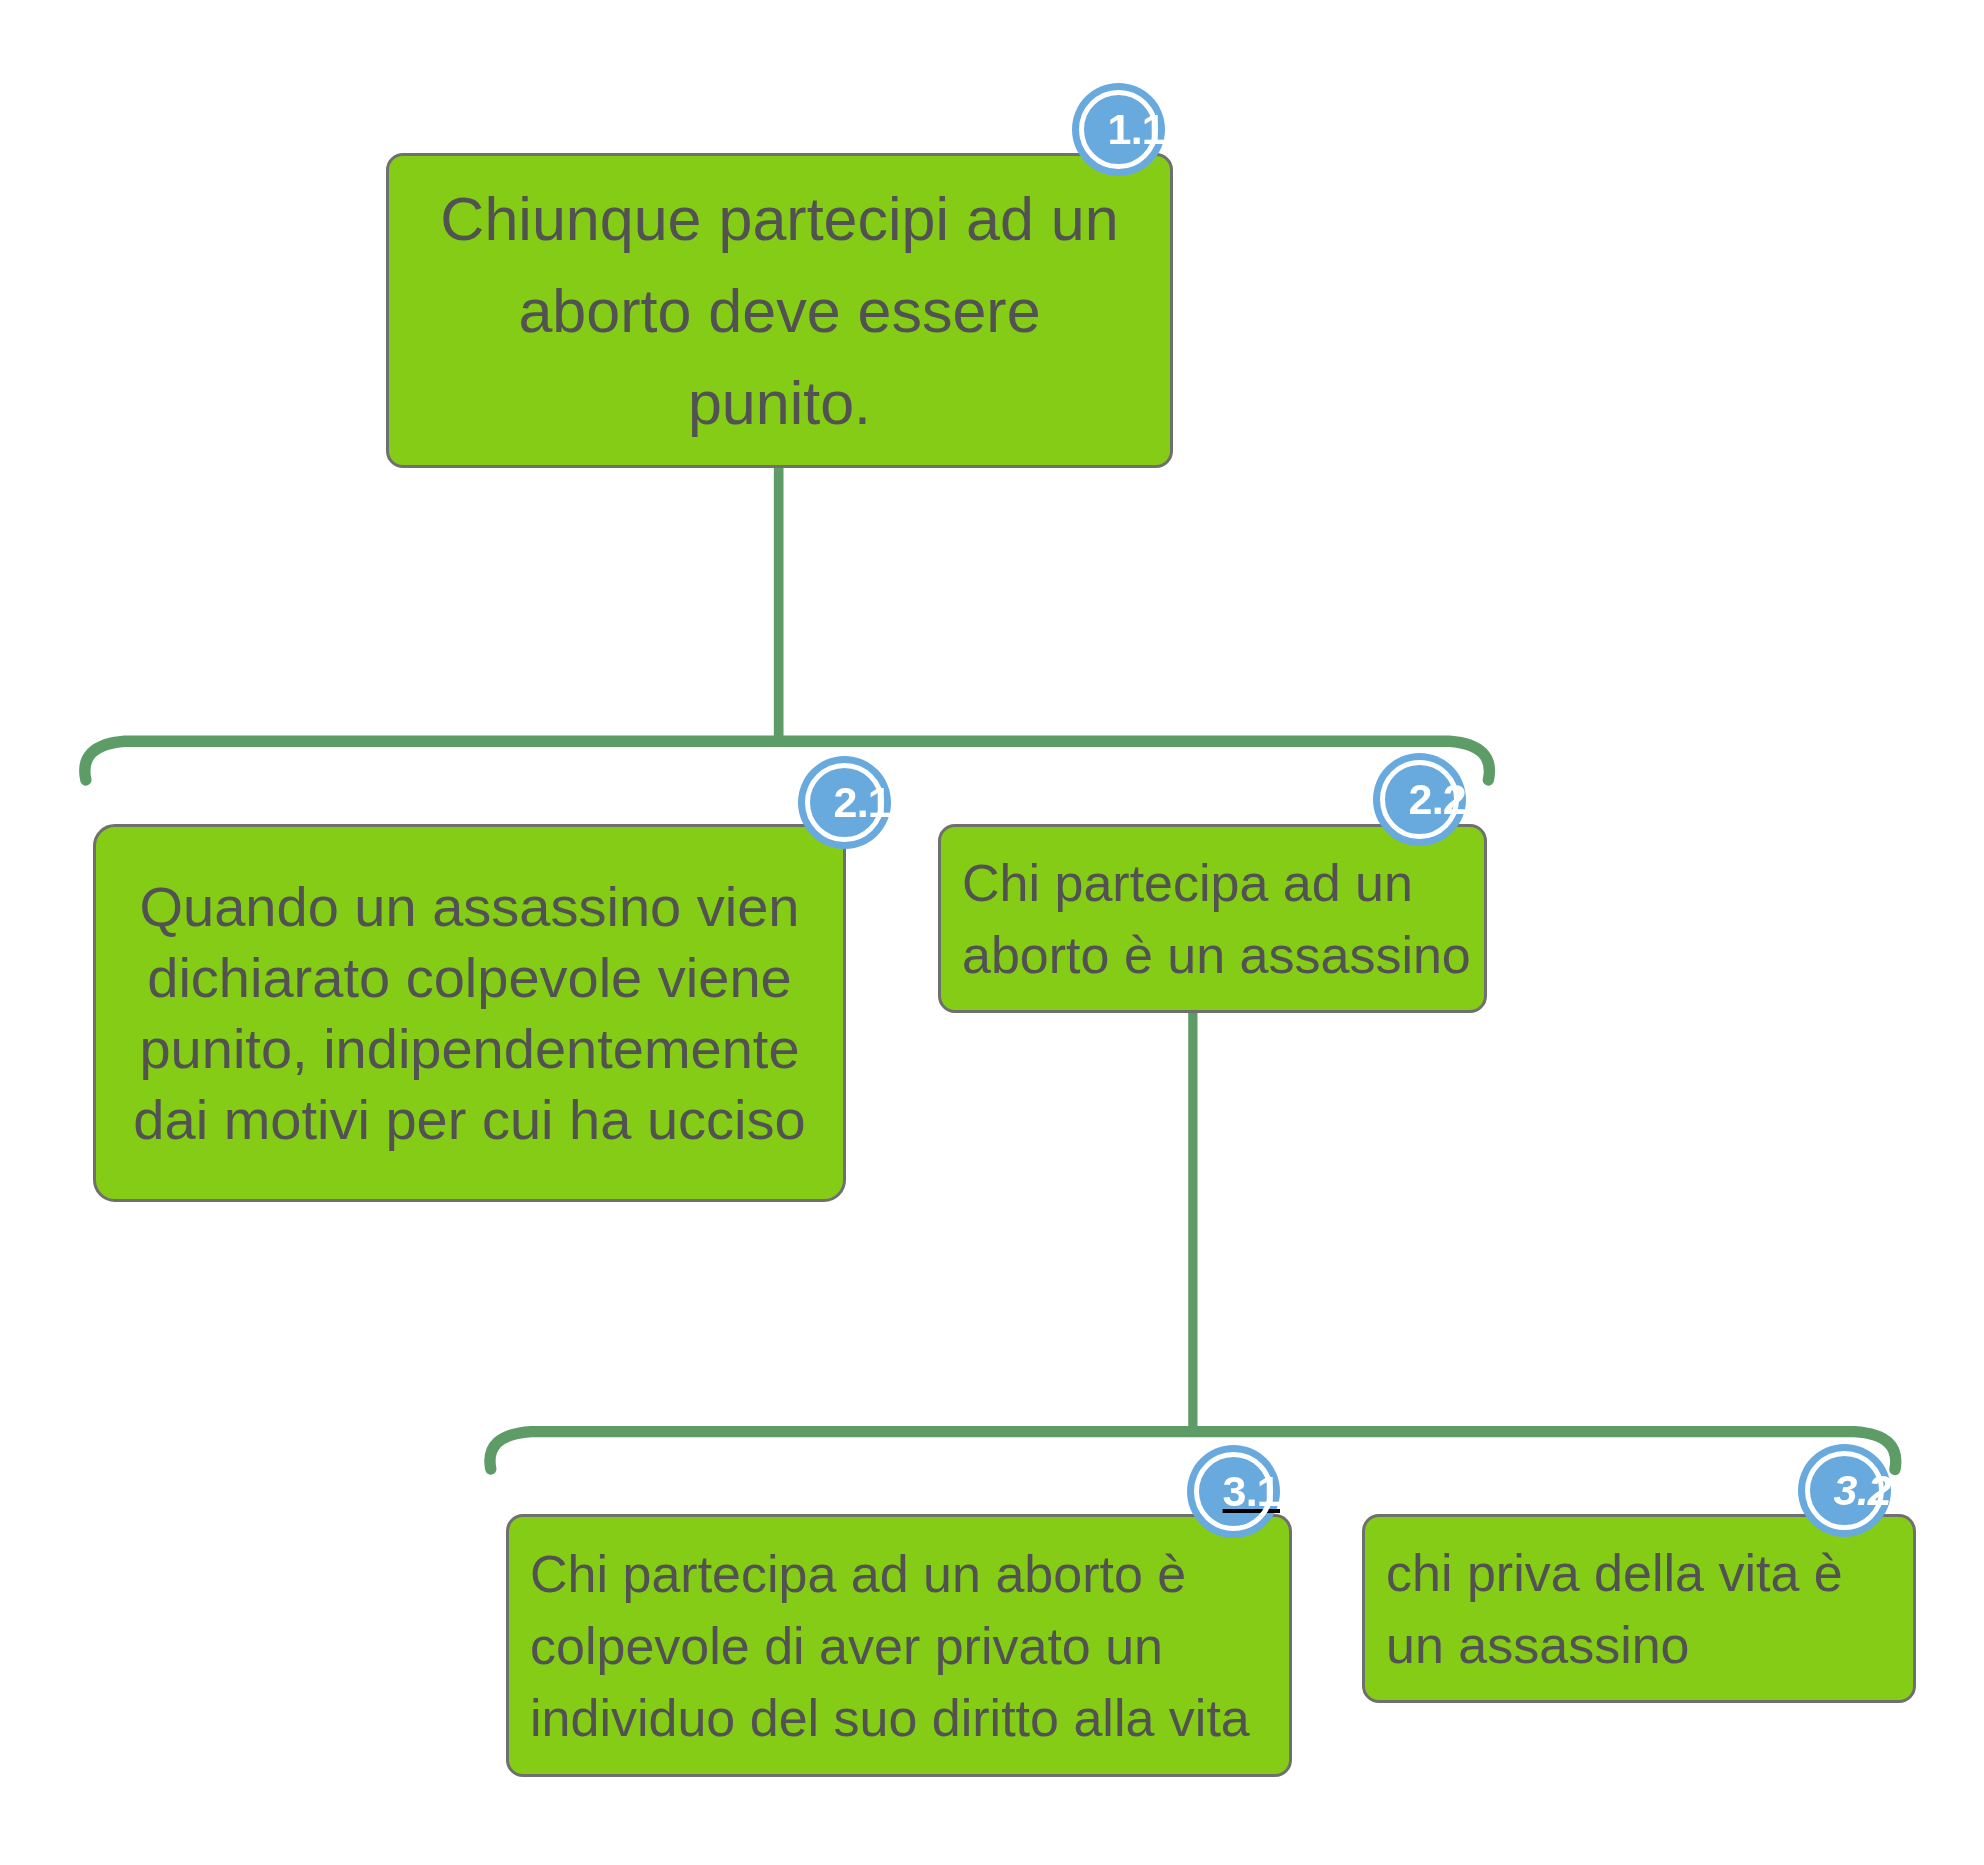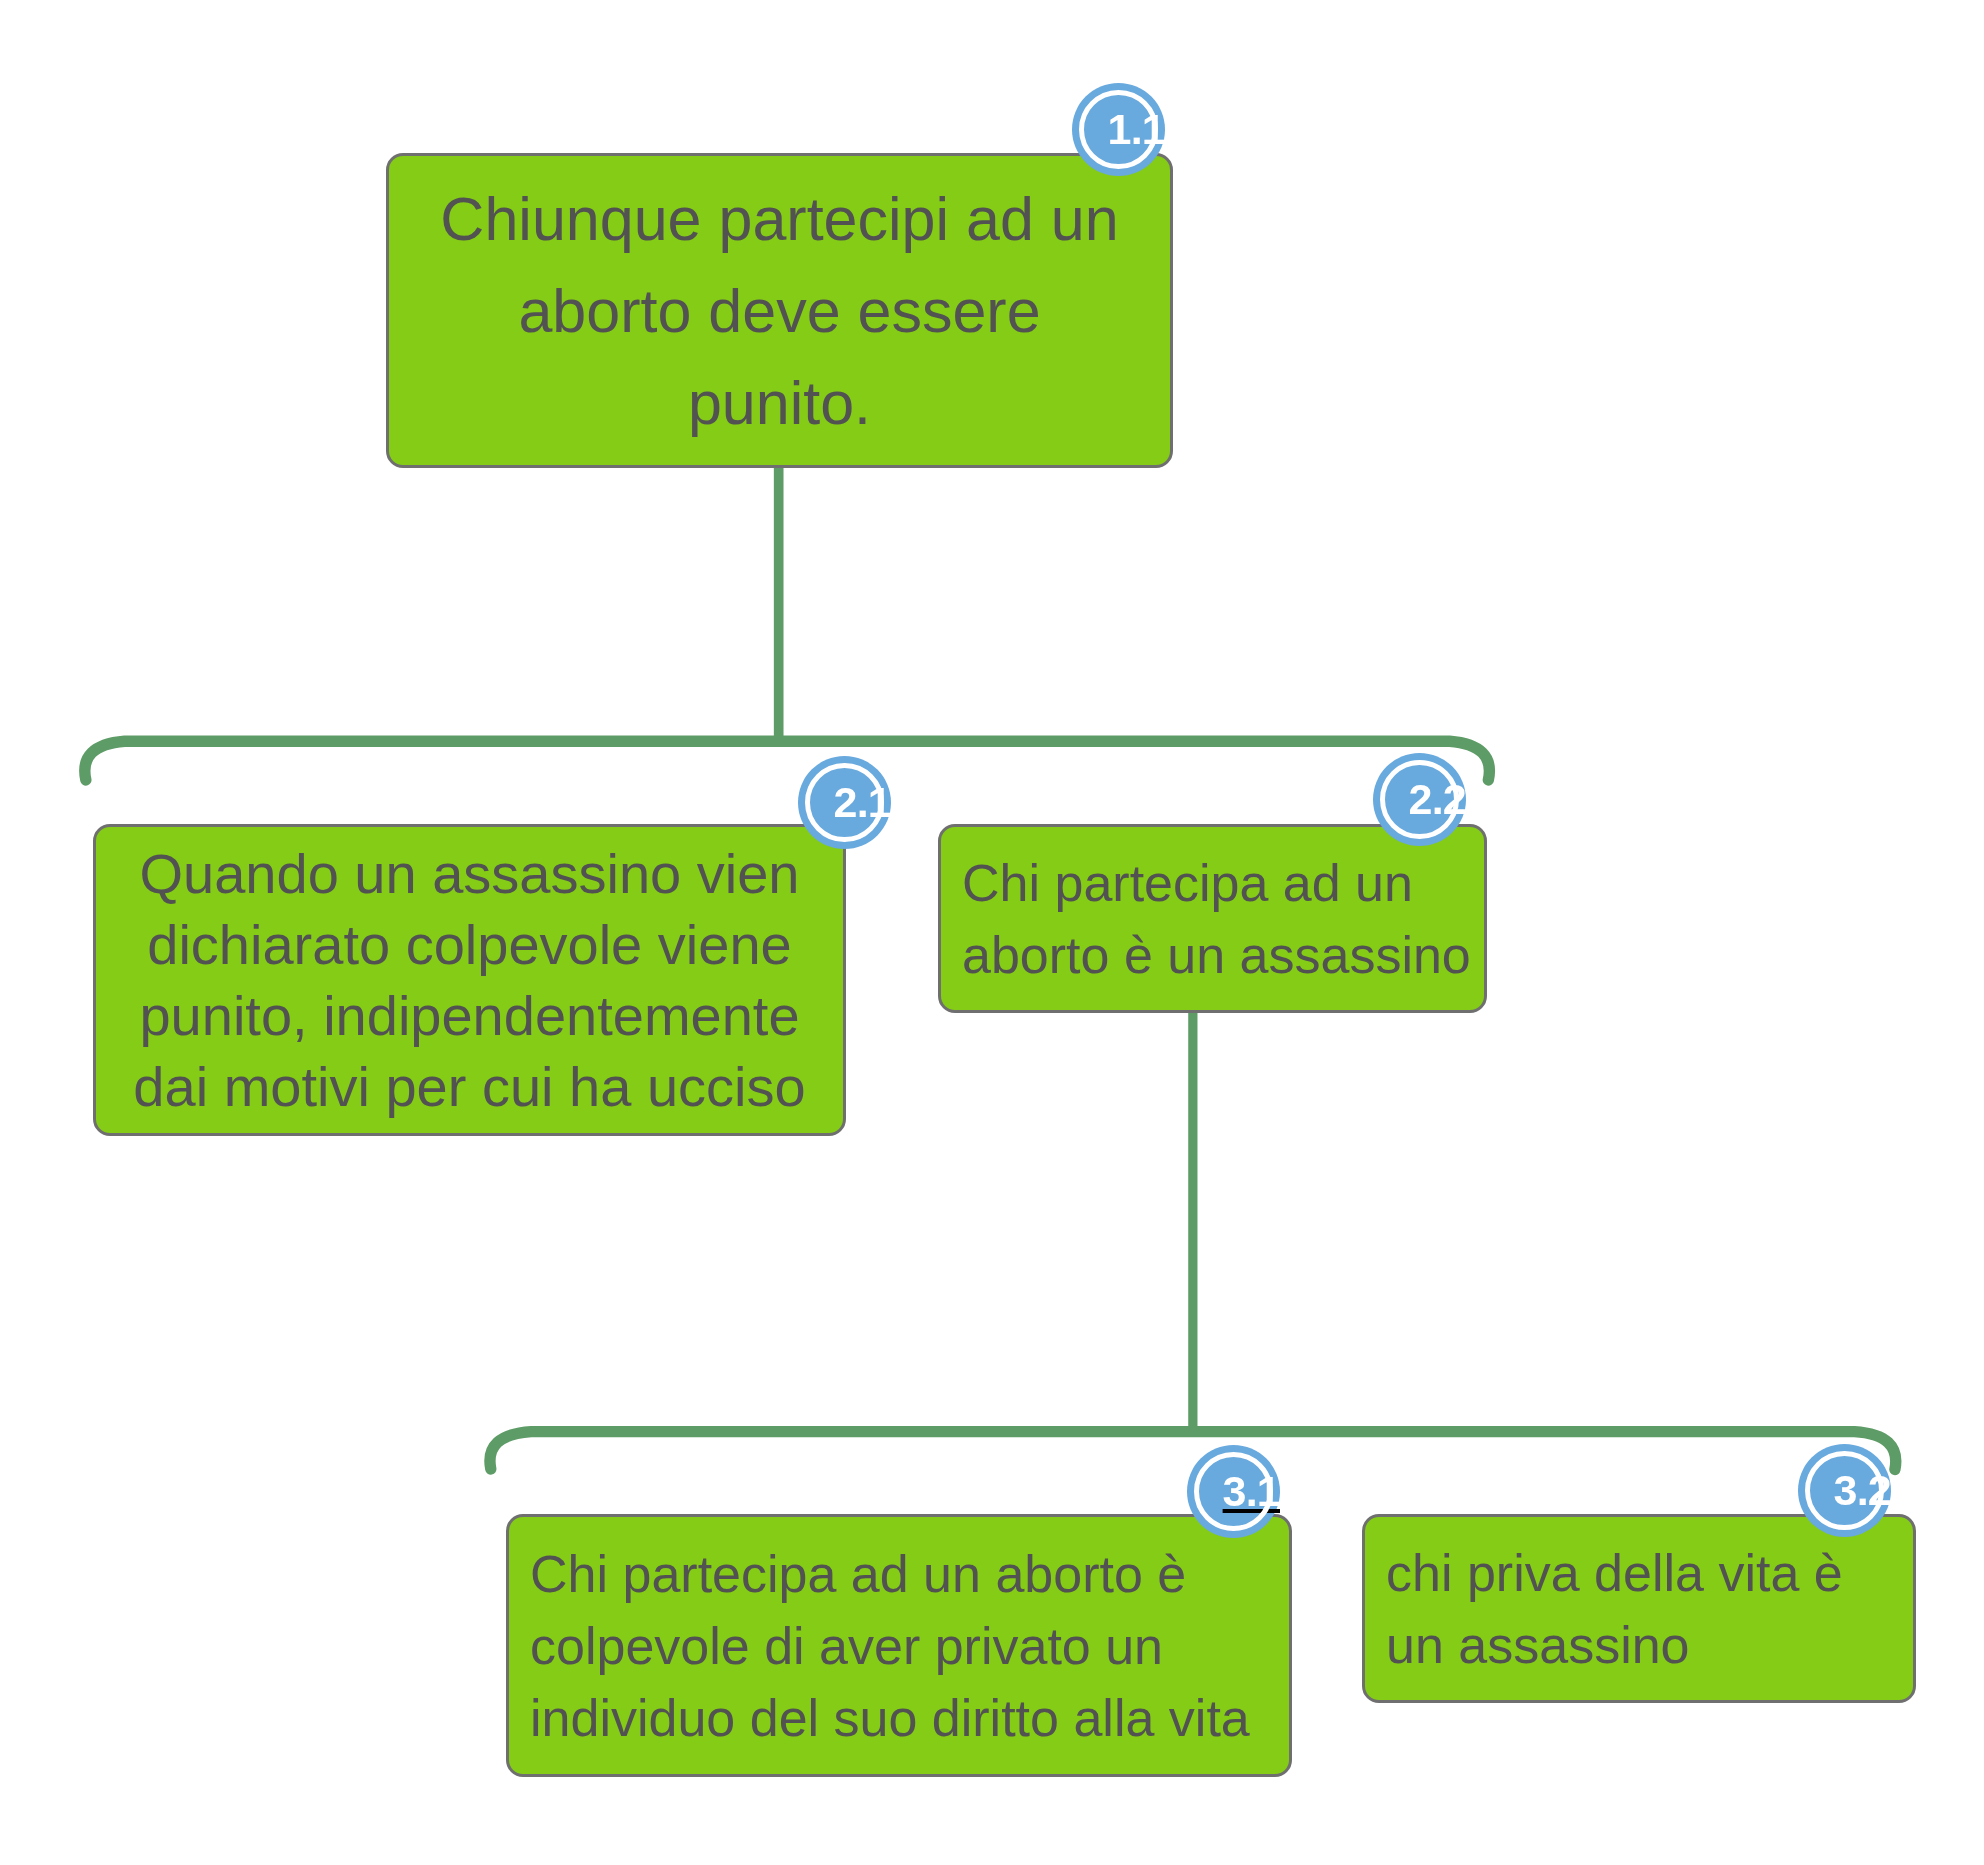--- a/index.html
+++ b/index.html
@@ -31,21 +31,21 @@
     flex-direction: column;
     justify-content: center;
     white-space: pre;
     z-index: 2;
     overflow: hidden;
   }
   .node.center { align-items: center; text-align: center; }
   .node.left   { align-items: flex-start; text-align: left; padding-left: 21px; padding-right: 10px; margin-left: 19px; }
 
   #node-1-1 { left: 386px;  top: 153px;  width: 787px; height: 315px; font-size: 61px; line-height: 92px; }
-  #node-2-1 { left: 93px;  top: 824px; width: 753px; height: 312px; font-size: 56px; line-height: 71px; }
+  #node-2-1 { left: 93px;  top: 824px; width: 753px; height: 378px; font-size: 56px; line-height: 71px; border-radius: 22px; }
   #node-2-2 { left: 919px; top: 824px; width: 549px; height: 189px; font-size: 52px; line-height: 72px; }
   #node-3-1 { left: 487px; top: 1514px; width: 786px; height: 263px; font-size: 52px; line-height: 72px; }
   #node-3-2 { left: 1343px; top: 1514px; width: 554px; height: 189px; font-size: 52px; line-height: 72px; }
 
   .badge {
     position: absolute;
     width: 93px;
     height: 93px;
     border-radius: 50%;
     background: #68a9de;
@@ -64,21 +64,21 @@
   .badge span {
     color: #ffffff;
     font-size: 43px;
     font-weight: bold;
     letter-spacing: -0.8px;
   }
   #badge-1-1 { left: 1072px; top: 83px; }
   #badge-2-1 { left: 798px; top: 756px; }
   #badge-2-2 { left: 1373px; top: 753px; }
   #badge-3-1 { left: 1187px; top: 1445px; text-decoration: underline; }
-  #badge-3-2 { left: 1798px; top: 1444px; }
+  #badge-3-2 { left: 1798px; top: 1444px; font-style: italic; }
 </style>
 </head>
 <body>
 
 <div id="canvas">
 
   <svg id="connector-layer" width="1985" height="1866" viewBox="0 0 4716 4433">
 
     <path d="M 1850 1108 L 1850 1761" fill="none" stroke="#5e9c67" stroke-width="23"></path>
 

